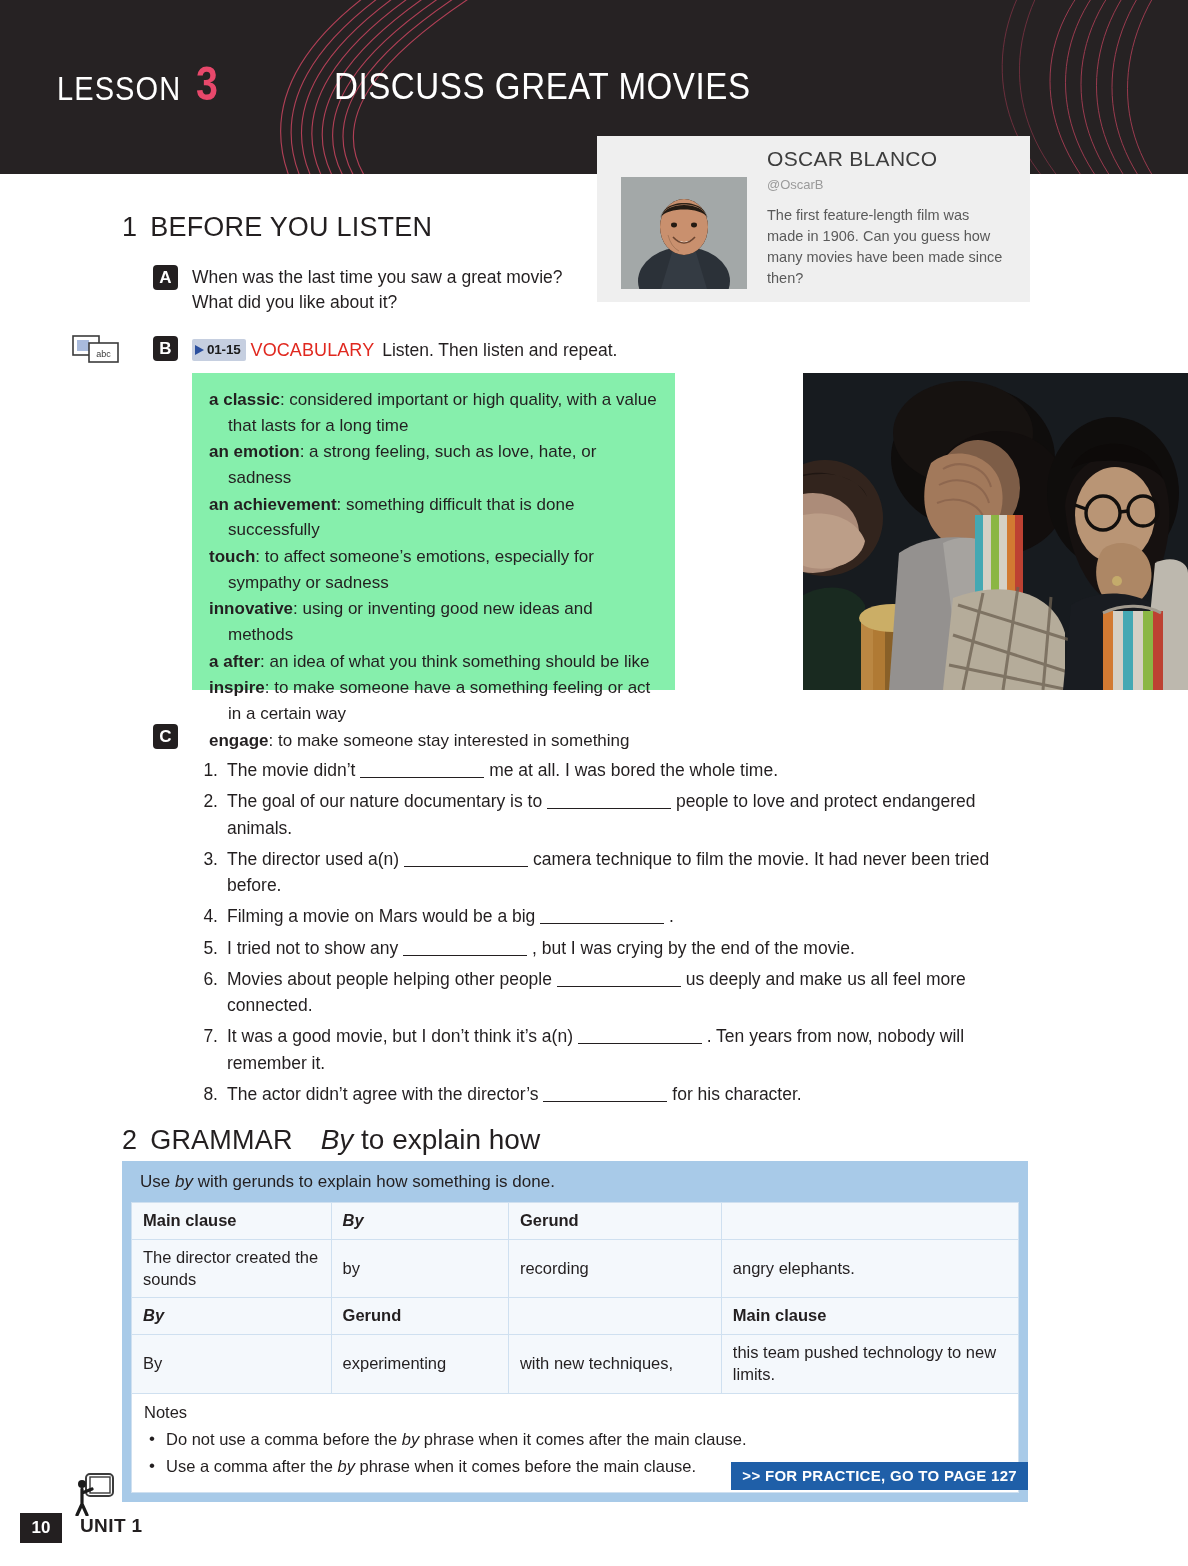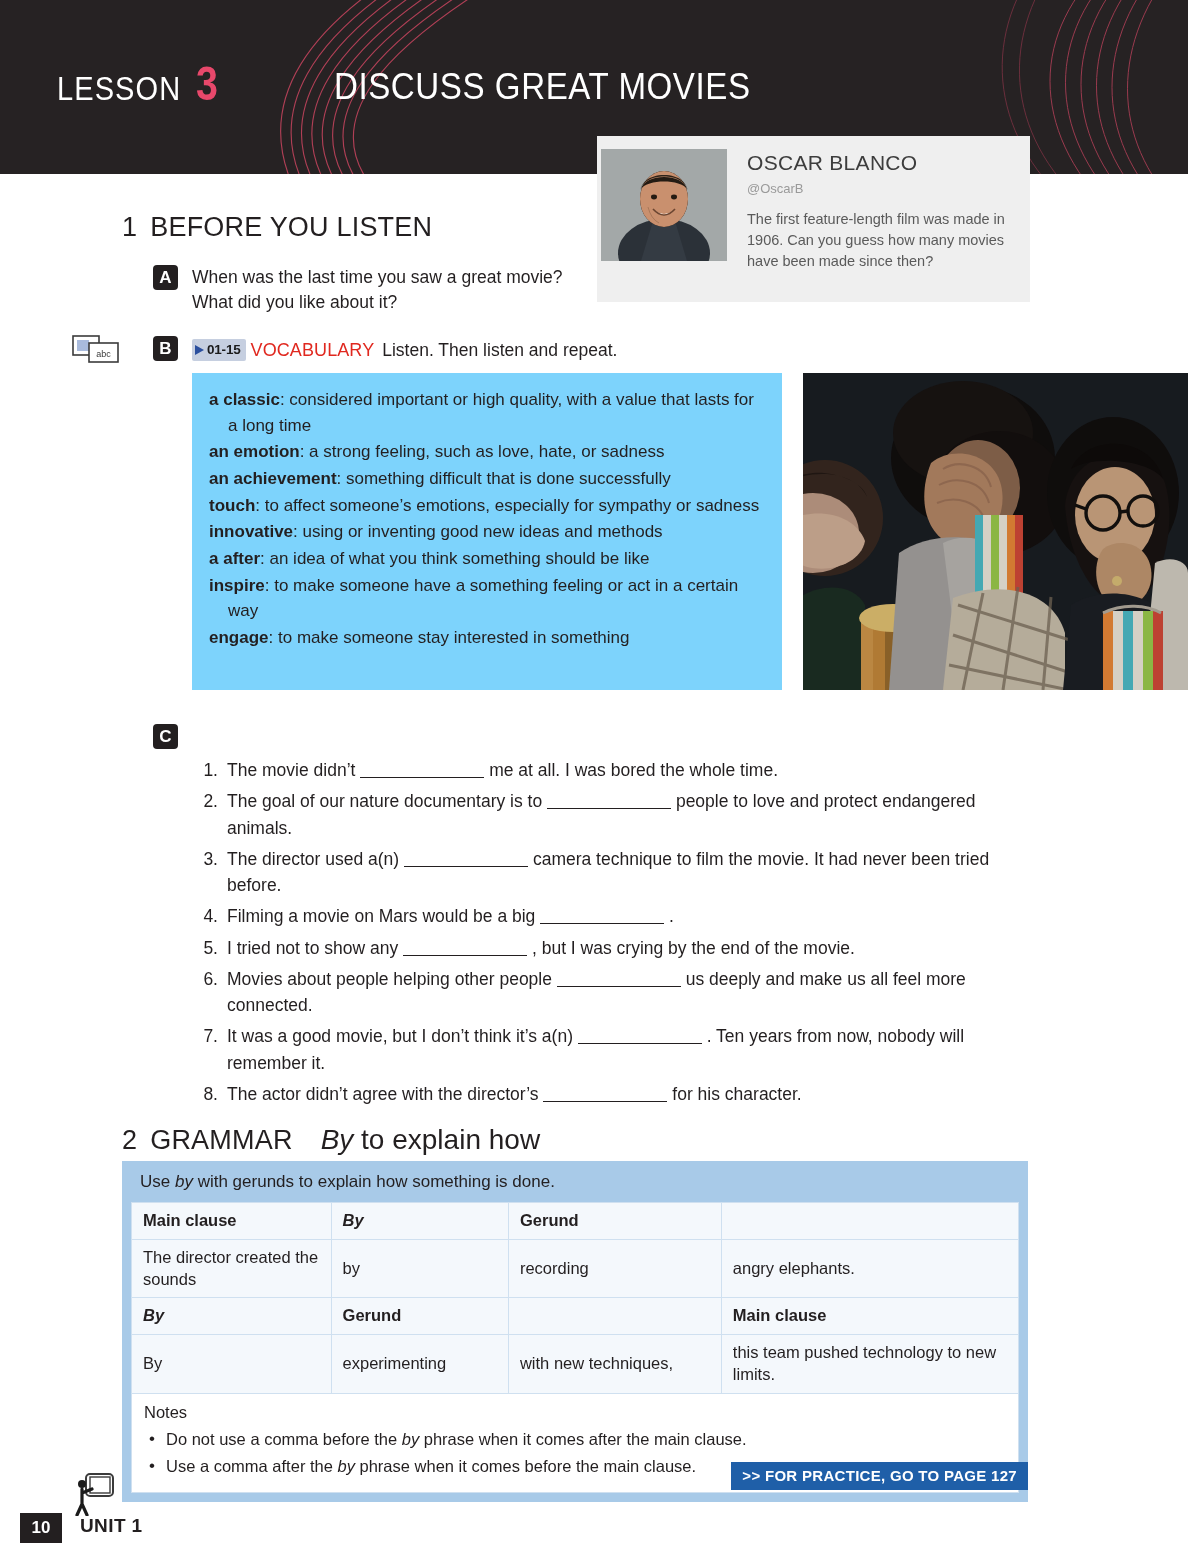--- a/index.html
+++ b/index.html
@@ -70,22 +70,23 @@
   }
 
   
   .social-card {
     position: absolute;
     left: 597px; top: 136px;
     width: 433px;
     height: 166px;
     background: #efefef;
     display: flex;
-    padding: 13px 4px;
+    padding: 13px 24px;
     z-index: 5;
+    align-items: flex-end;
   }
   .avatar {
     width: 126px;
     height: 112px;
     flex: 0 0 126px;
     background: #9ea3a3;
     position: relative;
     overflow: hidden;
   }
   .avatar svg { display: block; width: 126px; height: 112px; }
@@ -187,23 +188,23 @@
   .flashcard-icon {
     position: absolute;
     left: 72px; top: 334px;
     width: 48px; height: 30px;
   }
 
   
   .vocab-box {
     position: absolute;
     left: 192px; top: 373px;
-    width: 590px;
+    width: 483px;
     height: 317px;
-    background: #7dd3fc;
+    background: #86efac;
     padding: 14px 14px 10px 17px;
   }
   .vocab-entry {
     font-size: 17px;
     line-height: 1.51;
     color: #231f20;
     padding-left: 19px;
     text-indent: -19px;
     margin-bottom: 1px;
   }

